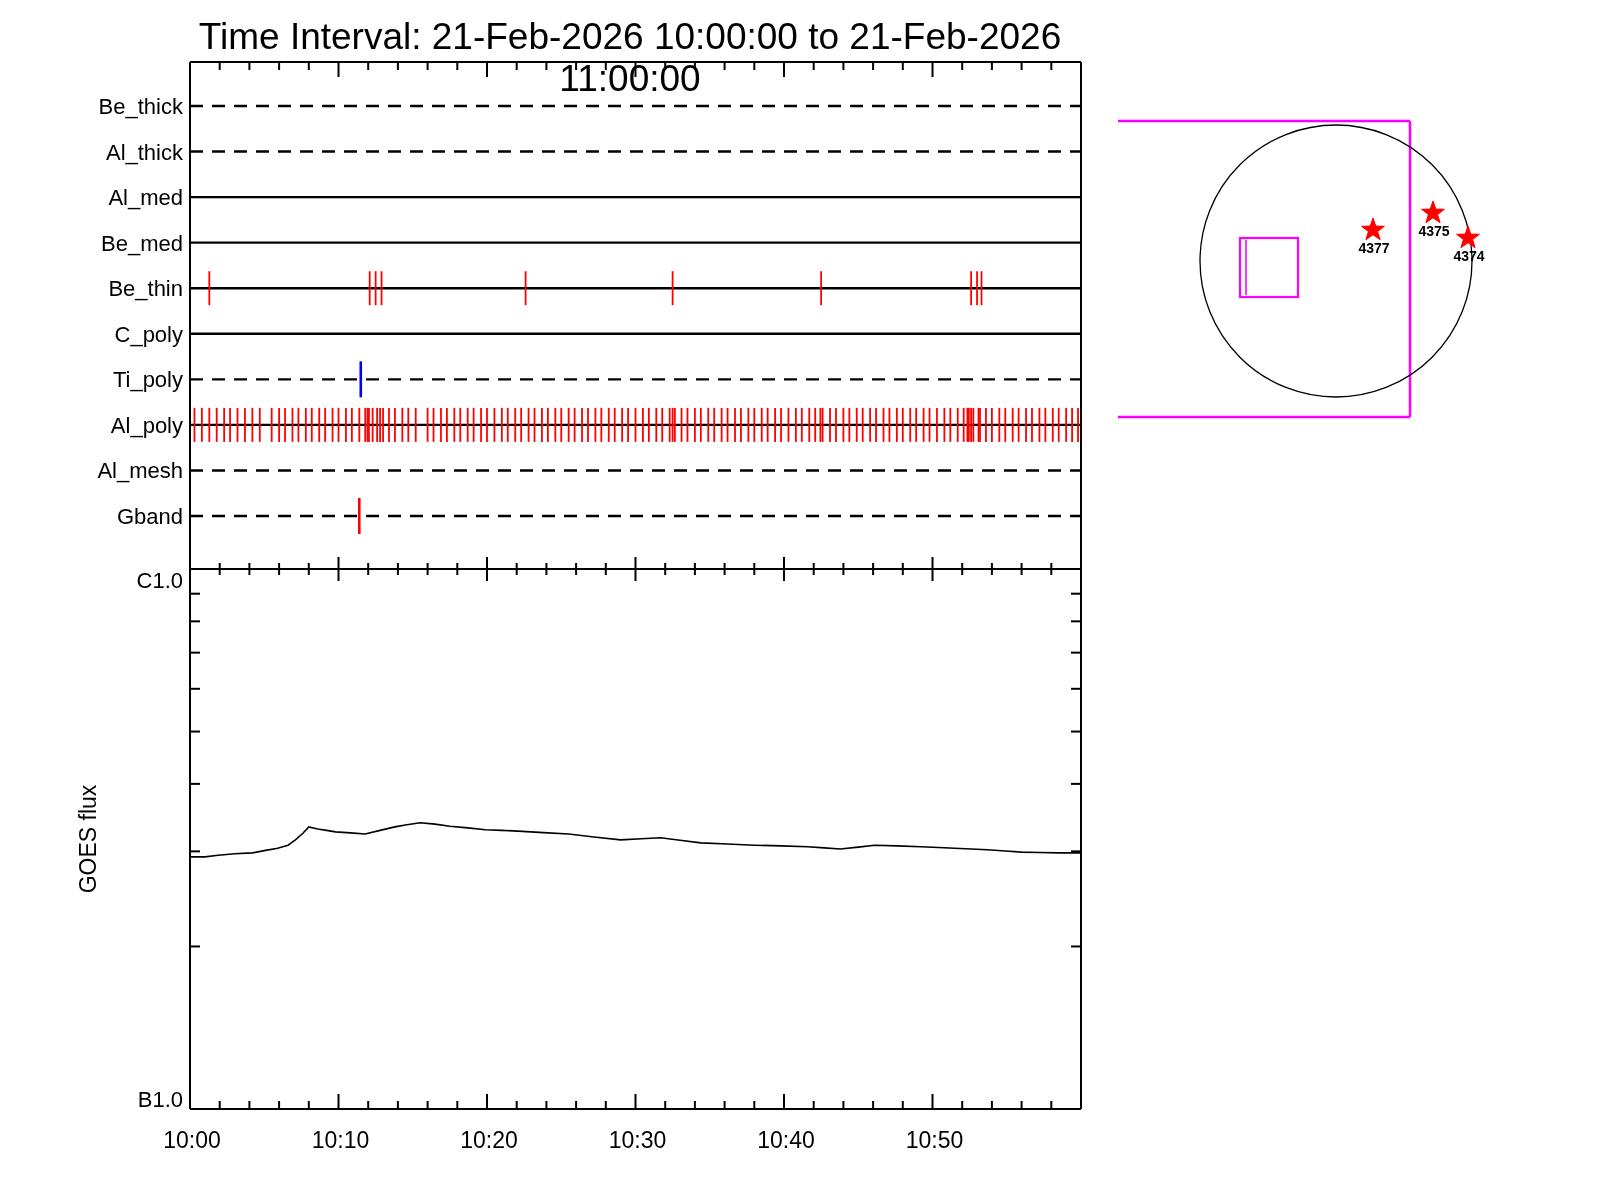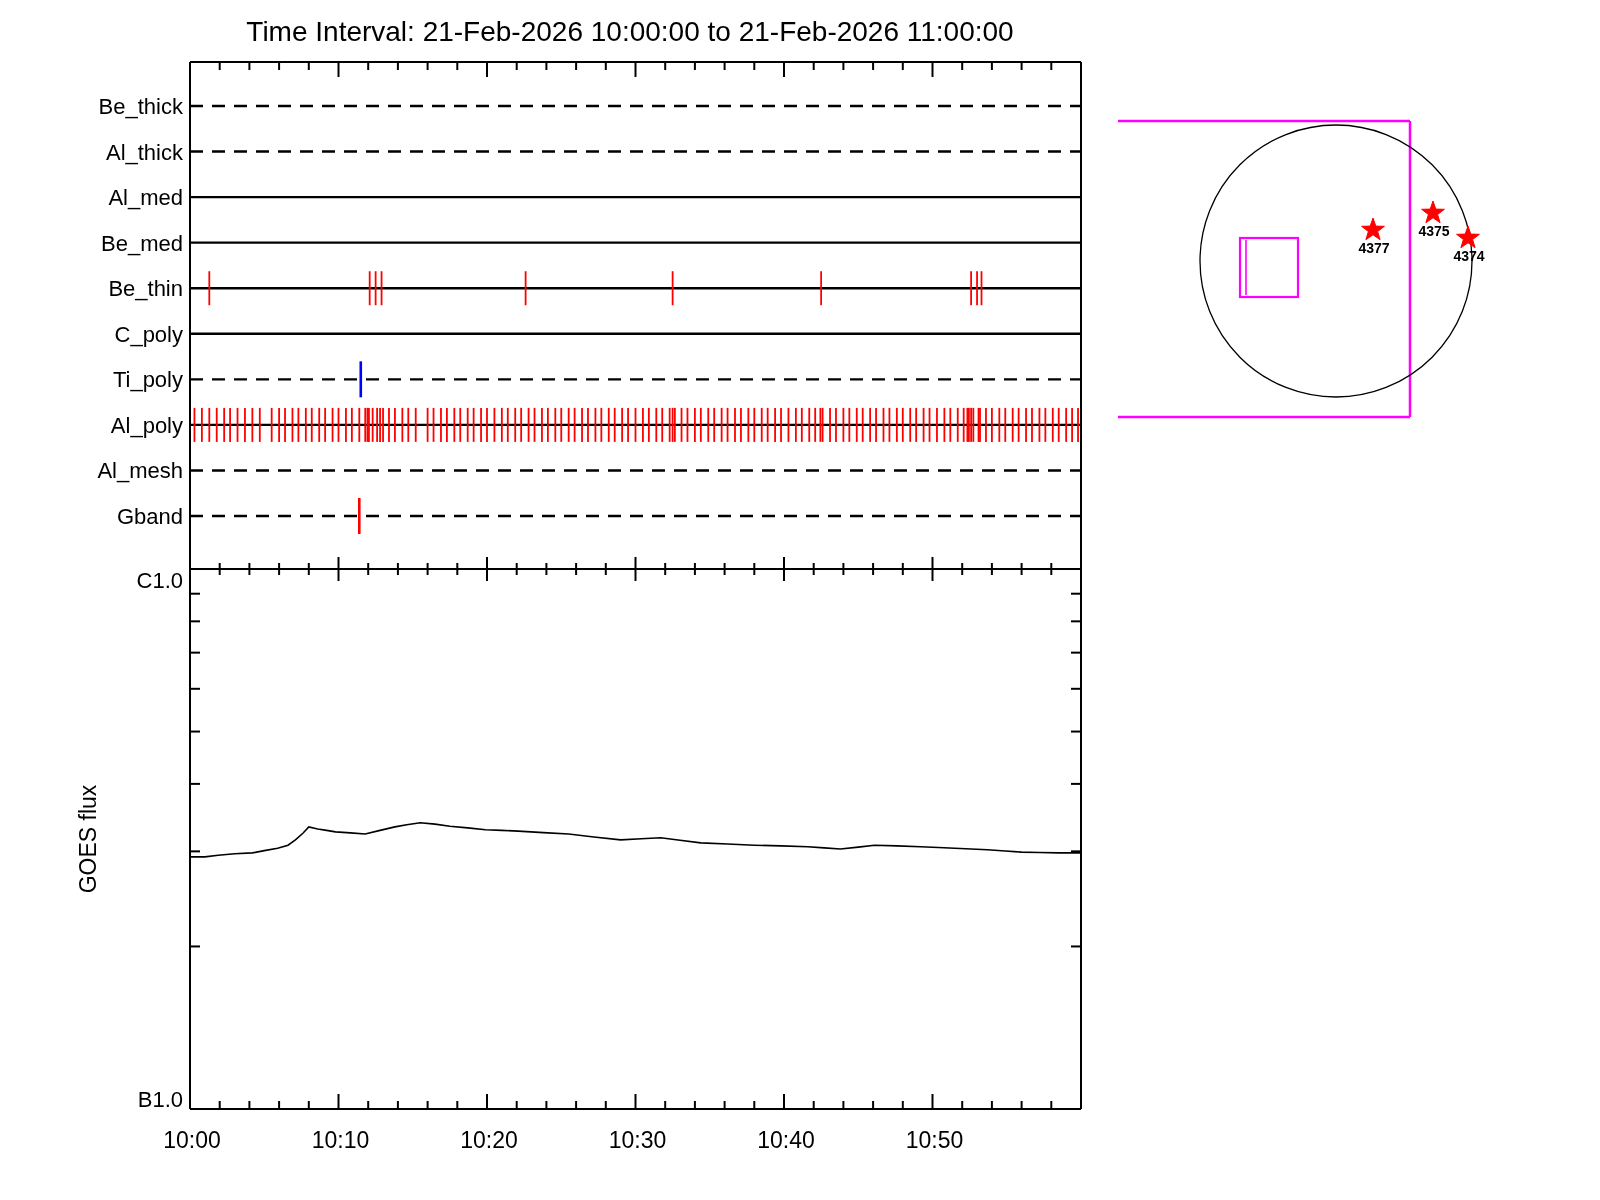--- a/index.html
+++ b/index.html
@@ -1,19 +1,19 @@
 <!DOCTYPE html>
 <html><head>
 <meta charset="utf-8">
 <style>
   html,body{margin:0;padding:0;background:#ffffff;}
   .canvas{position:relative;width:1600px;height:1200px;background:#ffffff;overflow:hidden;
           font-family:"Liberation Sans", sans-serif;}
   .title{position:absolute;left:190px;top:16px;width:880px;text-align:center;
-         font-size:28px;color:#000;}
+         font-size:37px;color:#000;}
   #plot{position:absolute;left:0;top:0;}
   text{font-family:"Liberation Sans", sans-serif;}
 </style>
 </head>
 <body>
 
 <div class="canvas">
   <div class="title">Time Interval: 21-Feb-2026 10:00:00 to 21-Feb-2026 11:00:00</div>
   <svg id="plot" width="1600" height="1200" viewBox="0 0 1600 1200">
       <line x1="190" y1="62" x2="1081" y2="62" stroke="#000" stroke-width="2"></line>

